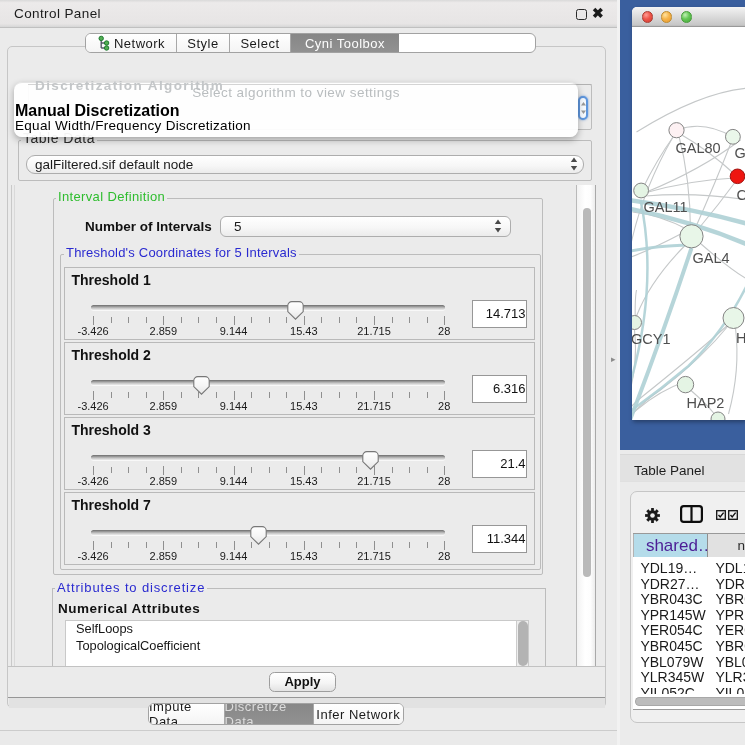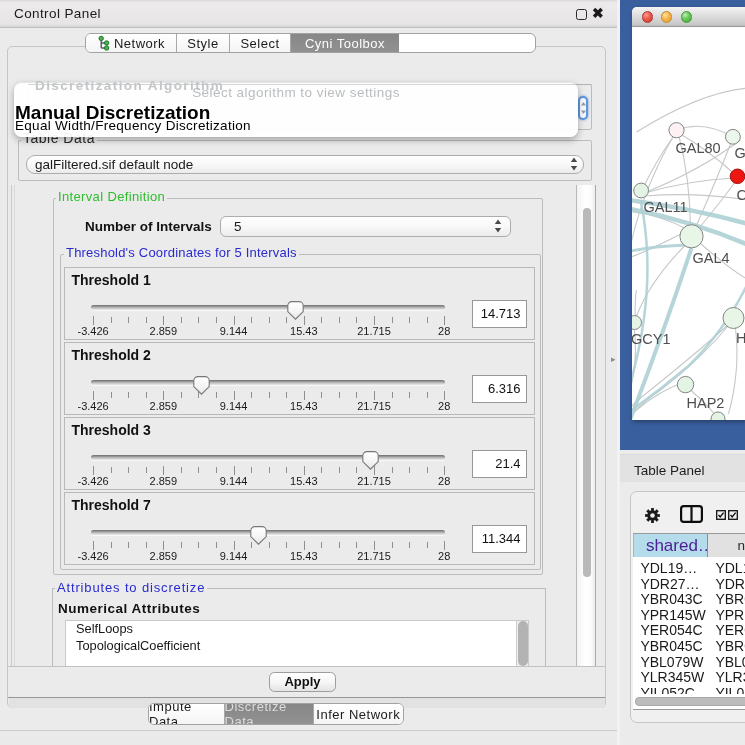--- a/index.html
+++ b/index.html
@@ -30,21 +30,21 @@
 .combo .ct{position:absolute;left:8px;top:50%;transform:translateY(-50%);}
 .arrows{position:absolute;top:50%;transform:translateY(-50%);width:8px;height:14px;}
 
 .tpanel{position:absolute;left:63.5px;width:471px;height:72.5px;border:1px solid #b9b9b9;background:#ebebeb;}
 .tlabel{position:absolute;left:7px;top:3.5px;font-size:14px;font-weight:bold;color:#111;}
 .track{position:absolute;height:5px;border-radius:2.5px;background:linear-gradient(180deg,#888 0,#bdbdbd 45%,#dcdcdc 80%,#e9e9e9 100%);box-shadow:0 1px 0 #f8f8f8;border-top:0.5px solid #7a7a7a;}
 .ticks i{position:absolute;width:1px;background:#8f8f8f;}
 .ticklab{position:absolute;width:50px;text-align:center;font-size:11px;color:#1a1a1a;}
 .thumb{position:absolute;width:17px;height:19px;}
 .vbox{position:absolute;left:407px;top:31.5px;width:55px;height:28px;border:1px solid #979797;background:#fff;
- font-size:13px;color:#111;text-align:right;padding-right:5px;line-height:26px;}
+ font-size:13px;color:#111;text-align:right;line-height:26px;}
 
 #attrlist{position:absolute;left:65px;top:620px;width:451px;height:47px;background:#fff;border:1px solid #c9c9c9;border-right:none;overflow:hidden;}
 #attrlist div{font-size:12.8px;color:#161616;padding-left:10px;height:16.8px;line-height:16.8px;}
 
 #applybtn{position:absolute;left:269px;top:671.5px;width:67px;height:20px;border:1px solid #9d9d9d;border-radius:5.5px;
  background:linear-gradient(180deg,#ffffff 0,#f5f5f5 55%,#e3e3e3 100%);
  font-size:13px;font-weight:600;color:#111;text-align:center;line-height:18px;}
 
 #bluewin{position:absolute;left:619.5px;top:0;width:125.5px;height:450px;background:#3a5f9e;}
 #macwin{position:absolute;left:631.5px;top:6.5px;width:113.5px;height:413.5px;background:#fff;border-radius:5px 0 0 0;overflow:hidden;box-shadow:1px 2px 4px rgba(0,0,0,0.35);}
@@ -414,14 +414,14 @@
     <div style="position:absolute;left:7.5px;top:127.6px;font-size:14px;color:#1a1a1a">YIL052C</div>
     <div style="position:absolute;left:82.5px;top:127.6px;font-size:14px;color:#1a1a1a">YIL0</div>
   </div>
 <div class="abs" style="left:634.6px;top:697.2px;width:112px;height:9px;border-radius:4.5px 0 0 4.5px;background:#bcbcbc;border:1px solid #a8a8a8;border-right:none"></div>
 <div class="abs" style="left:632.9px;top:694.4px;width:112.1px;height:2.8px;background:#fff"></div>
 <div class="abs" style="left:632.6px;top:708.5px;width:112.4px;height:1px;background:#9a9a9a"></div>
 <div class="abs" style="left:14px;top:82px;width:564px;height:54.5px;background:rgba(255,255,255,0.94);border-radius:8px;border-top:1px solid #e4e4e4;box-shadow:0 3px 7px rgba(0,0,0,0.30);"></div>
 <div class="abs" style="left:28px;top:84px;width:564px;height:1px;background:rgba(165,165,165,0.45)"></div>
 <div class="abs" style="left:35px;top:77.5px;font-size:13.5px;font-weight:bold;letter-spacing:1.4px;color:#c3c6c8">Discretization Algorithm</div>
 <div class="abs" style="left:14px;top:84.5px;width:564px;text-align:center;font-size:13.5px;letter-spacing:0.45px;color:#b9bdbf">Select algorithm to view settings</div>
-<div class="abs" style="left:15px;top:101.5px;font-size:19px;font-weight:bold;color:#000">Manual Discretization</div>
+<div class="abs" style="left:15px;top:101.5px;font-size:16px;font-weight:bold;color:#000">Manual Discretization</div>
 <div class="abs" style="left:15px;top:117.5px;font-size:13.5px;letter-spacing:0.3px;color:#000">Equal Width/Frequency Discretization</div>
 
 </body></html>

